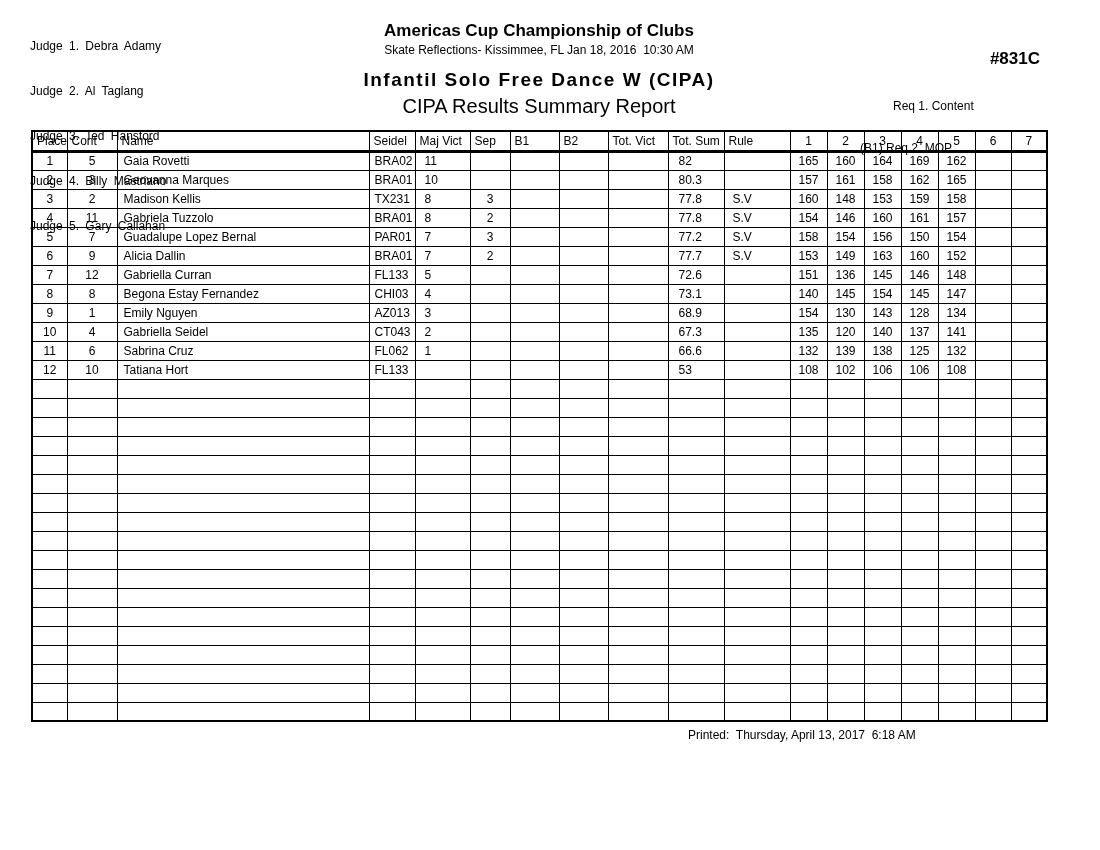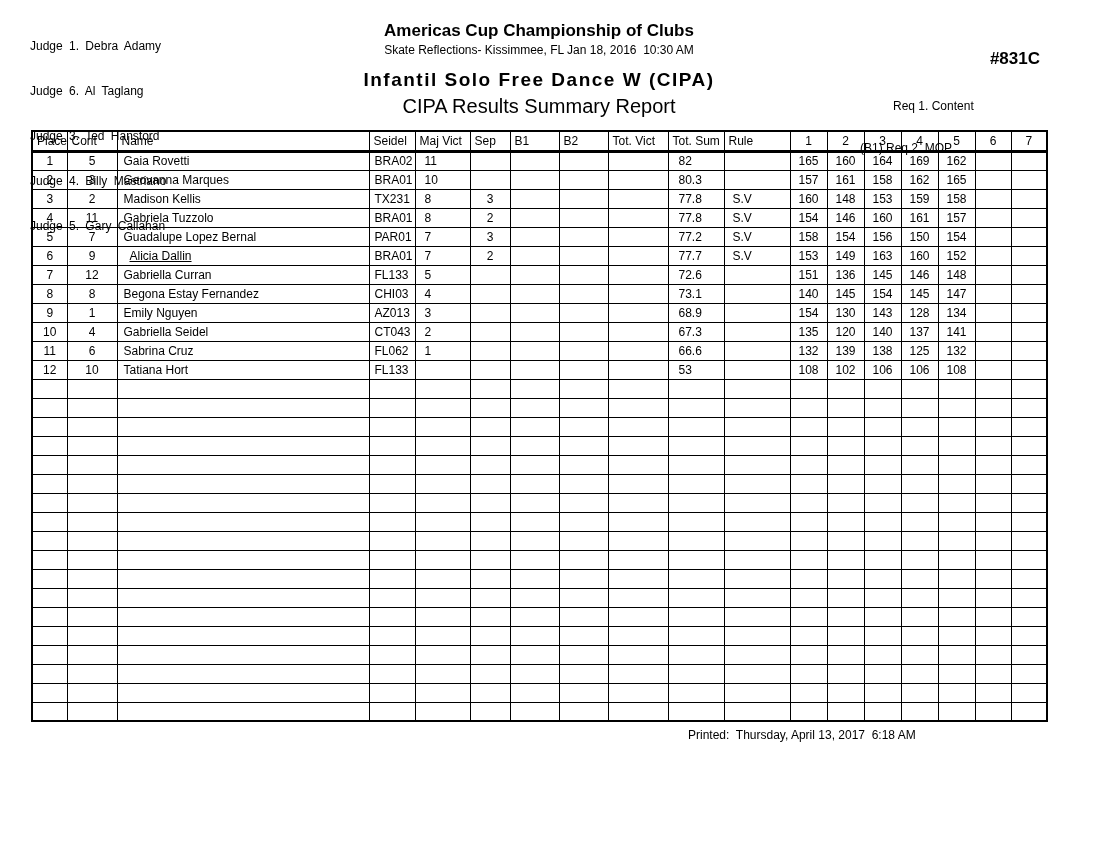--- a/index.html
+++ b/index.html
@@ -42,21 +42,21 @@
   .results td.al-l { text-align:left; }
   .printed {
     position:absolute; left:688px; top:728px; font-size:12px; white-space:pre;
   }
 </style>
 </head>
 <body>
 
 <div class="judges">
   <div>Judge 1. Debra Adamy</div>
-  <div>Judge 6. Al Taglang</div>
+  <div>Judge 2. Al Taglang</div>
   <div>Judge 3. Ted Hansford</div>
   <div>Judge 4. Billy Mastriano</div>
   <div>Judge 5. Gary Callahan</div>
 </div>
 
 <div class="center-header">
   <div class="championship-title">Americas Cup Championship of Clubs</div>
   <div class="venue-line">Skate Reflections- Kissimmee, FL Jan 18, 2016  10:30 AM</div>
   <div class="event-title">Infantil Solo Free Dance W (CIPA)</div>
   <div class="report-title">CIPA Results Summary Report</div>
@@ -208,21 +208,21 @@
         <td class="al-c">154</td>
         <td class="al-c">156</td>
         <td class="al-c">150</td>
         <td class="al-c">154</td>
         <td class="al-c"></td>
         <td class="al-c"></td>
       </tr>
       <tr>
         <td class="al-c">6</td>
         <td class="al-c">9</td>
-        <td class="al-l" style="padding-left: 12px; text-decoration: underline;">Alicia Dallin</td>
+        <td class="al-l" style="padding-left: 6px;">Alicia Dallin</td>
         <td class="al-l" style="padding-left: 5px;">BRA01</td>
         <td class="al-l" style="padding-left: 9px;">7</td>
         <td class="al-c">2</td>
         <td class="al-l" style="padding-left: 4px;"></td>
         <td class="al-l" style="padding-left: 4px;"></td>
         <td class="al-l" style="padding-left: 4px;"></td>
         <td class="al-l" style="padding-left: 10px;">77.7</td>
         <td class="al-l" style="padding-left: 8px;">S.V</td>
         <td class="al-c">153</td>
         <td class="al-c">149</td>

